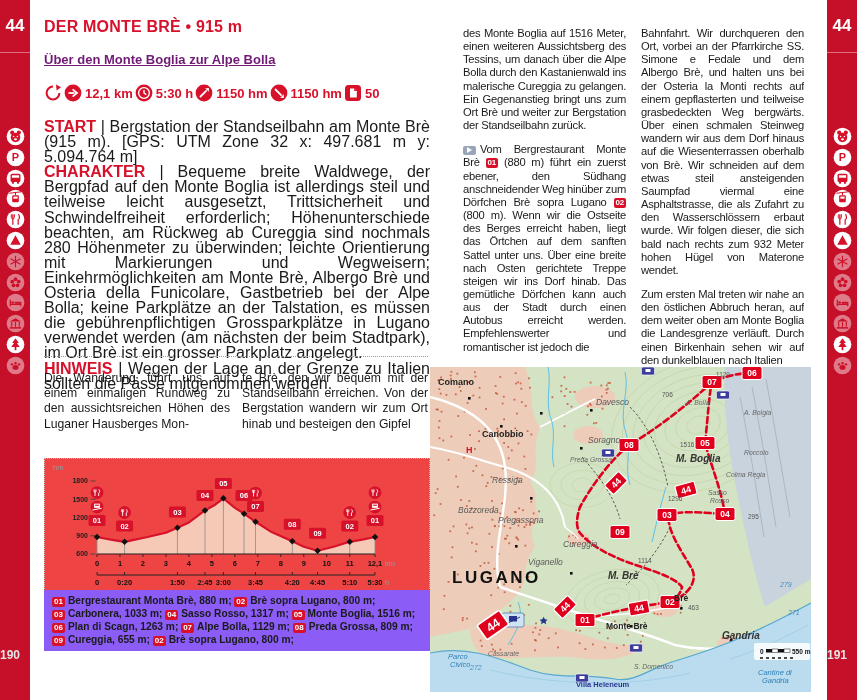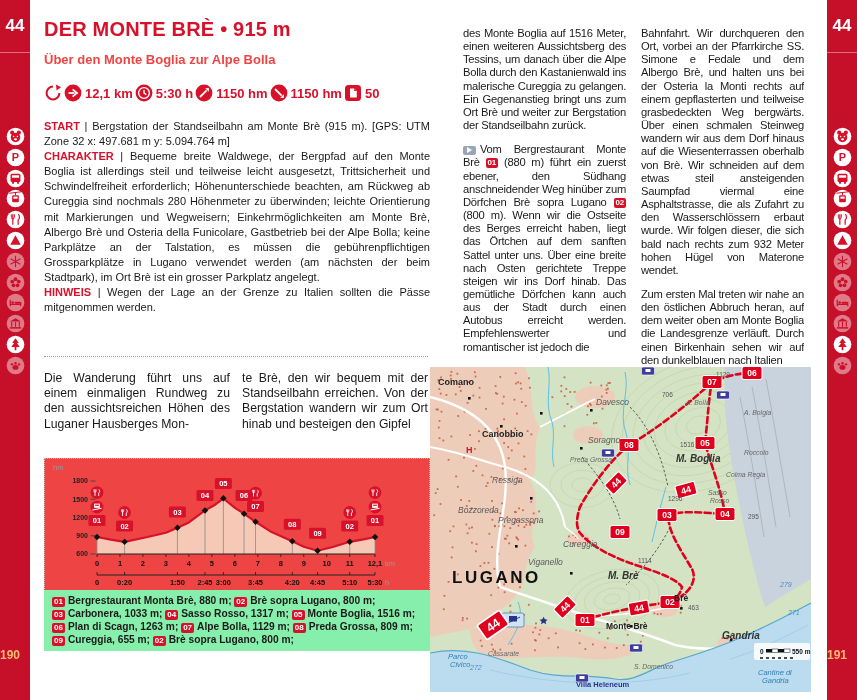--- a/index.html
+++ b/index.html
@@ -6,37 +6,37 @@
   body{width:857px;height:700px;position:relative;background:#fff;overflow:hidden;
        font-family:"Liberation Sans",sans-serif;color:#1a1a1a;}
   .band{position:absolute;top:0;bottom:0;width:30px;background:#c60f28;}
   .band.left{left:0;} .band.right{right:0;}
   .band-num{position:absolute;top:16px;left:0;width:30px;text-align:center;
             color:#fff;font-size:17px;font-weight:700;}
   .band-line{position:absolute;top:52px;left:0;width:30px;height:1px;background:rgba(255,255,255,.4);}
   .band-icons{position:absolute;top:127px;left:0;width:30px;display:flex;flex-direction:column;align-items:center;gap:1.8px;}
   .band-icons .sic{width:19px;height:19px;line-height:0;}
   .band-icons .sic.inactive{opacity:.45;}
-  .band-page{position:absolute;top:648px;left:0;width:16px;text-align:center;color:#fdba74;
+  .band-page{position:absolute;top:648px;left:0;width:16px;text-align:center;color:#e5e5e5;
              font-size:12px;font-weight:700;}
-  #title{position:absolute;left:44px;top:18px;font-size:20px;font-weight:700;color:#d8112b;letter-spacing:.2px;}
-  #subtitle{position:absolute;left:44px;top:52px;font-size:13px;font-weight:700;color:#ef4444;}
+  #title{position:absolute;left:44px;top:18px;font-size:16px;font-weight:700;color:#d8112b;letter-spacing:.2px;}
+  #subtitle{position:absolute;left:44px;top:52px;font-size:13px;font-weight:700;color:#701a75;text-decoration:underline;}
   #stats{position:absolute;left:44px;top:84px;display:flex;align-items:flex-end;gap:2px;}
   .stat{display:flex;align-items:center;gap:3px;}
   .stat .val{font-size:13px;font-weight:700;color:#d8112b;}
   .stat svg{display:block;}
-  #info{position:absolute;left:44px;top:119px;width:386px;font-size:11px;line-height:15.1px;text-align:justify;}
+  #info{position:absolute;left:44px;top:119px;width:386px;font-size:16px;line-height:15.1px;text-align:justify;}
   #info .lbl{color:#d8112b;font-weight:700;}
   #divider{position:absolute;left:44px;top:356px;width:384px;border-top:1.6px dotted #9a9a9a;}
   .introcol{position:absolute;top:371px;width:186px;height:64px;overflow:hidden;
             font-size:12.2px;line-height:15.2px;text-align:justify;}
   #intro1{left:44px;} #intro2{left:242px;}
   #chartbox{position:absolute;left:44px;top:458px;width:384px;height:137px;border:1.5px dotted #bdbdbd;background:#ef4444;}
   #chart-svg{display:block;}
-  #legend{position:absolute;left:44px;top:590px;width:376px;background:#86efac;padding:5px 4px 4px 8px;}
+  #legend{position:absolute;left:44px;top:590px;width:376px;background:#8b5cf6;padding:5px 4px 4px 8px;}
   .lg-line{font-size:10.2px;font-weight:700;line-height:12.9px;color:#1a1a1a;white-space:nowrap;}
   .ibadge{background:#d8112b;color:#fff;font-weight:700;border-radius:2px;display:inline-block;}
   .lg-badge{font-size:8px;line-height:10px;padding:0 2px;margin-right:3px;}
   .tx-badge{font-size:8px;line-height:10px;padding:0 2px;vertical-align:1px;}
   .colr{position:absolute;top:27px;width:171px;height:338px;overflow:hidden;text-align:justify;
         font-size:11.2px;line-height:13.15px;letter-spacing:-0.25px;}
   #col3{left:455px;} #col4{left:633px;}
   .colr p{margin:0 0 11px 8px;}
   .playbox{display:inline-flex;align-items:center;justify-content:center;width:13px;height:9px;
            background:#9aa5b8;border-radius:2px;margin-right:4px;vertical-align:0px;}

